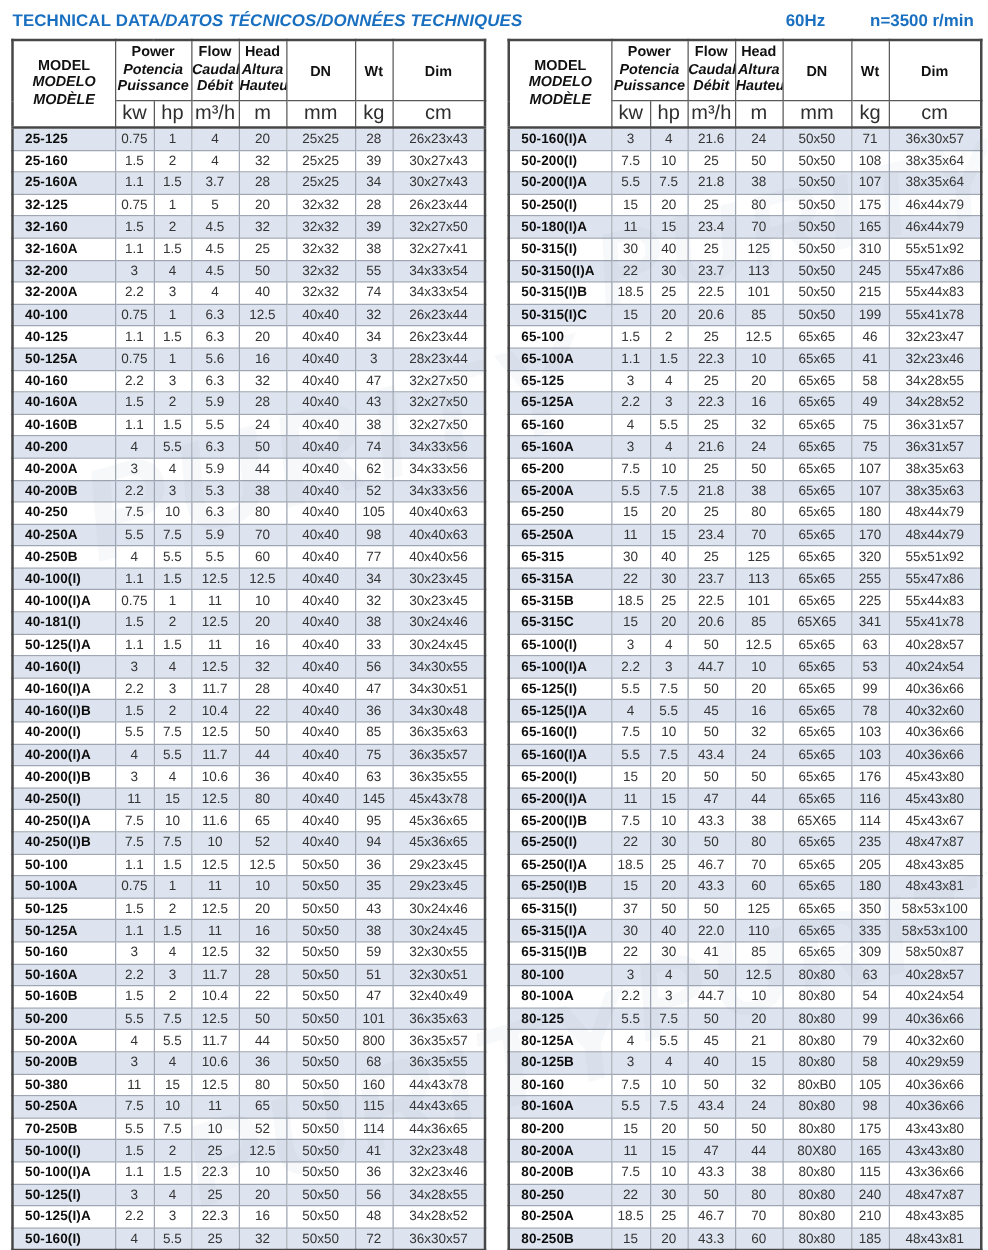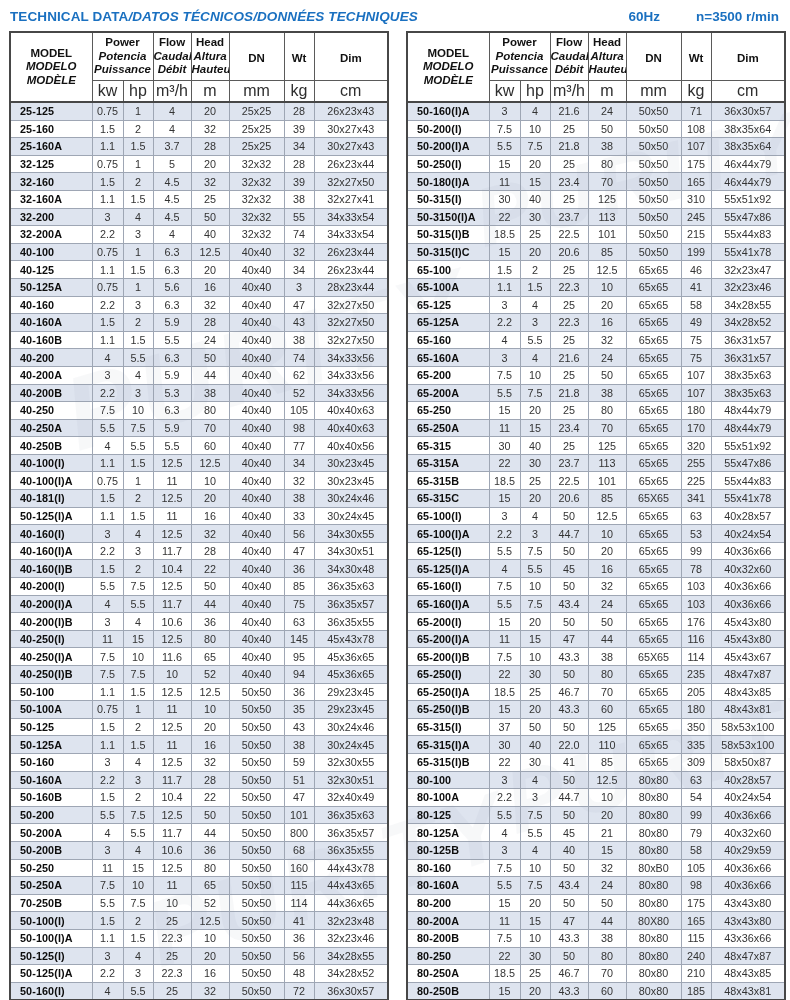--- a/index.html
+++ b/index.html
@@ -543,21 +543,21 @@
             <td class="model">50-200B</td>
             <td>3</td>
             <td>4</td>
             <td>10.6</td>
             <td>36</td>
             <td>50x50</td>
             <td>68</td>
             <td>36x35x55</td>
           </tr>
           <tr>
-            <td class="model">50-250</td>
+            <td class="model">50-380</td>
             <td>11</td>
             <td>15</td>
             <td>12.5</td>
             <td>80</td>
             <td>50x50</td>
             <td>160</td>
             <td>44x43x78</td>
           </tr>
           <tr>
             <td class="model">50-250A</td>

